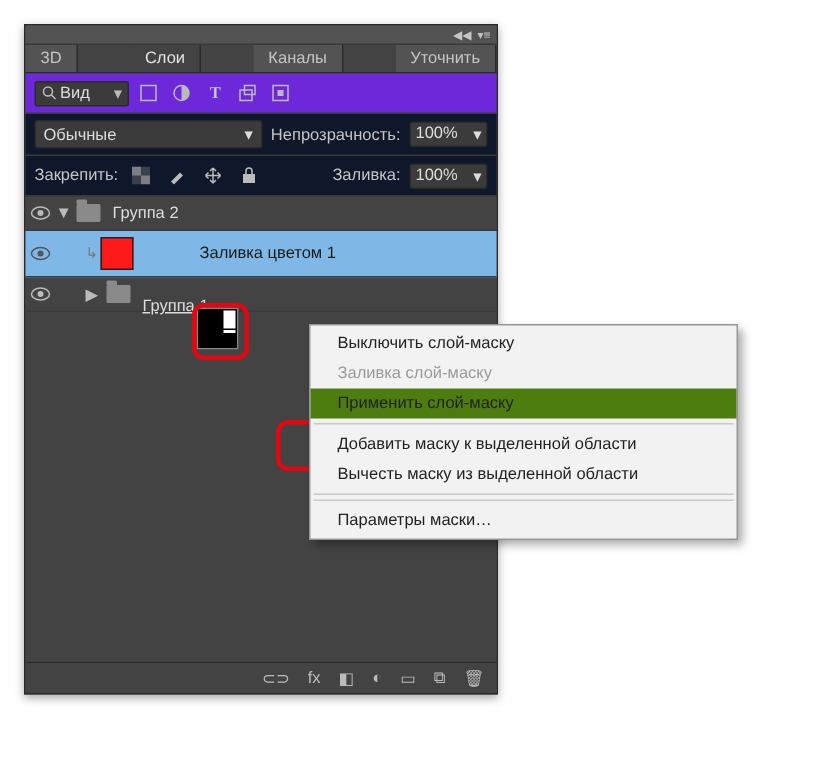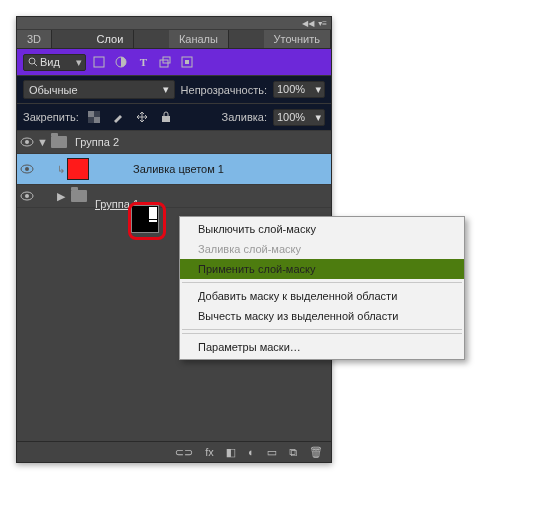--- a/index.html
+++ b/index.html
@@ -35,21 +35,21 @@
   .hl{position:absolute;border:3px solid #e30613;border-radius:8px;pointer-events:none;}
   .hl1{left:128px;top:202px;width:32px;height:32px;}
   .hl2{left:184px;top:280px;width:168px;height:28px;}
 
   
   .mask-thumb{position:absolute;left:131px;top:205px;width:26px;height:26px;background:#000;border:1px solid #888;}
   .mask-thumb::after{content:"";position:absolute;right:1px;top:1px;width:8px;height:12px;background:#fff;}
   .mask-thumb::before{content:"";position:absolute;right:1px;top:14px;width:8px;height:2px;background:#fff;}
 
   
-  .ctx{position:absolute;left:179px;top:216px;width:284px;background:#f2f2f2;border:1px solid #969696;box-shadow:3px 3px 6px rgba(0,0,0,.35);padding:2px 0;z-index:10;}
+  .ctx{position:absolute;left:206px;top:216px;width:284px;background:#f2f2f2;border:1px solid #969696;box-shadow:3px 3px 6px rgba(0,0,0,.35);padding:2px 0;z-index:10;}
   .ctx-item{padding:4px 18px;color:#222;white-space:nowrap;}
   .ctx-item.disabled{color:#9a9a9a;}
   .ctx-item.hi{background:#4d7c0f;}
   .ctx-sep{height:1px;background:#c8c8c8;margin:3px 2px;}
 </style>
 </head>
 <body>
 
 <div class="panel">
   <div class="panel-top">

